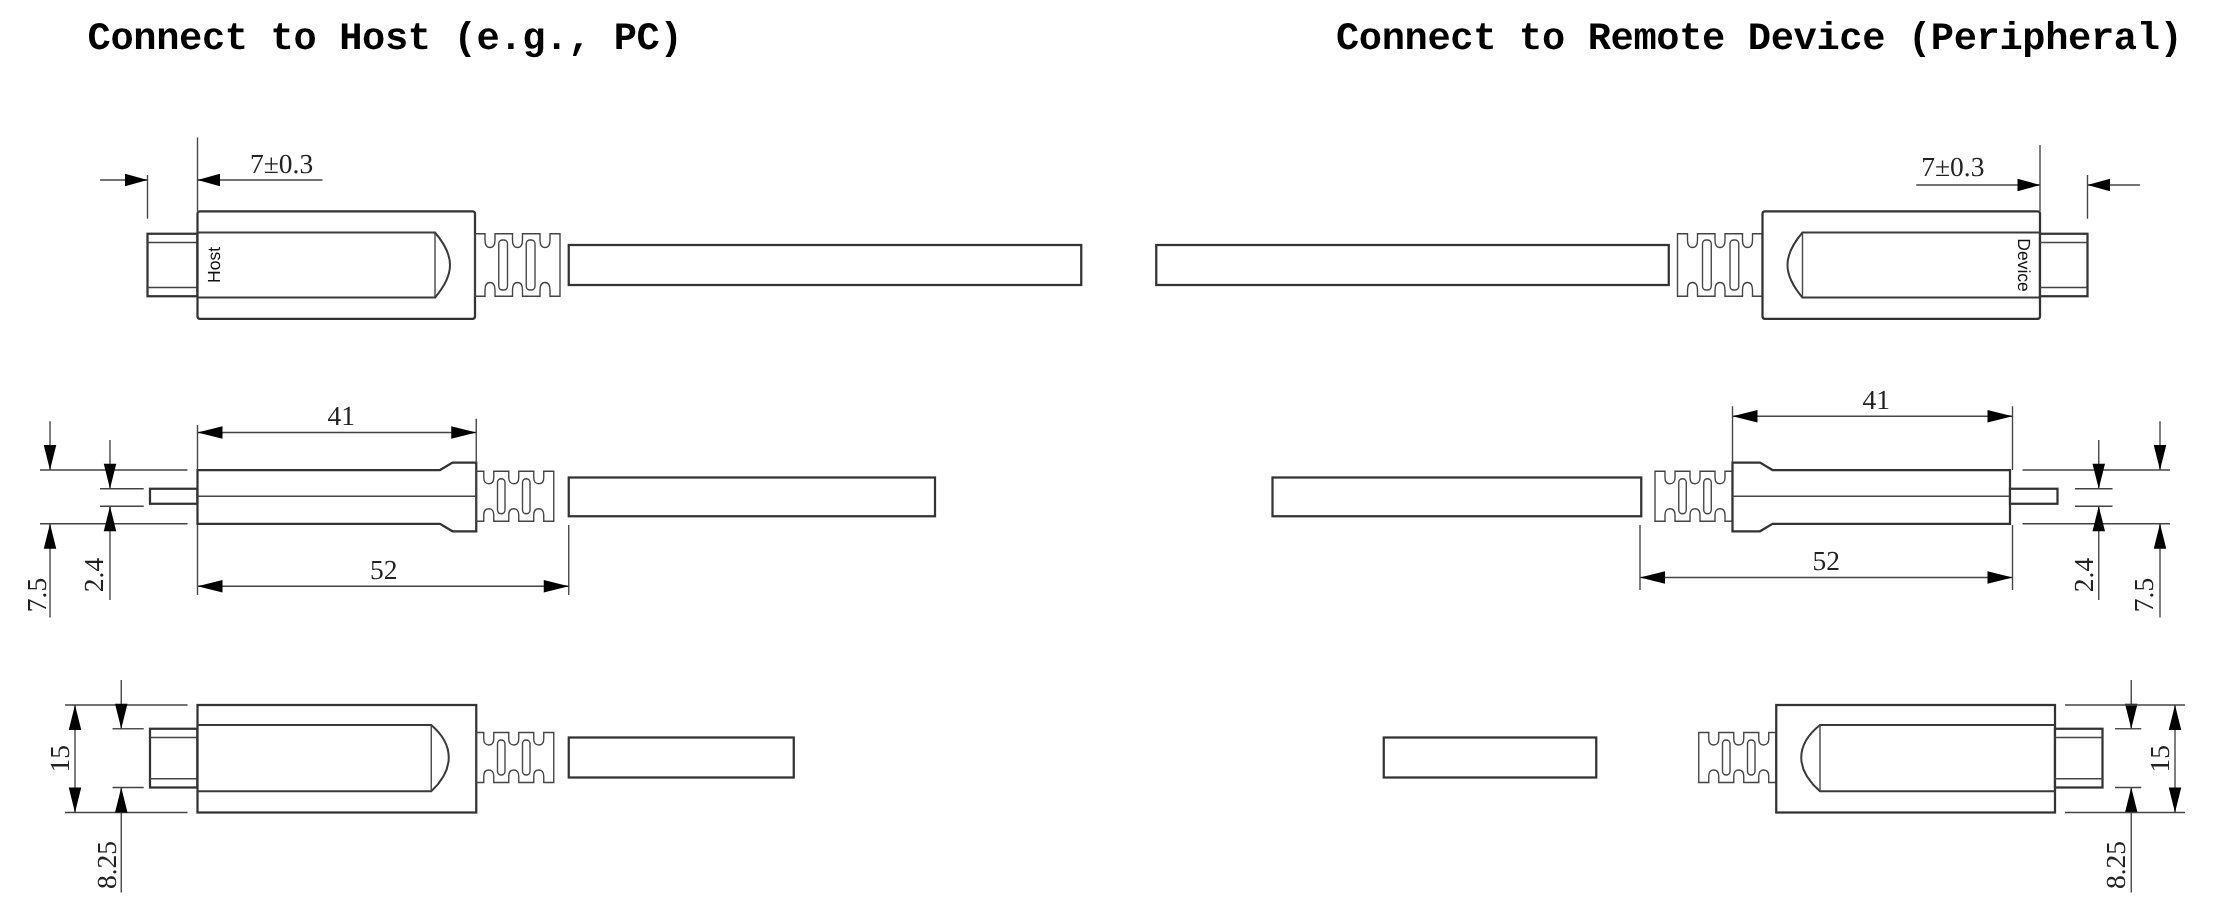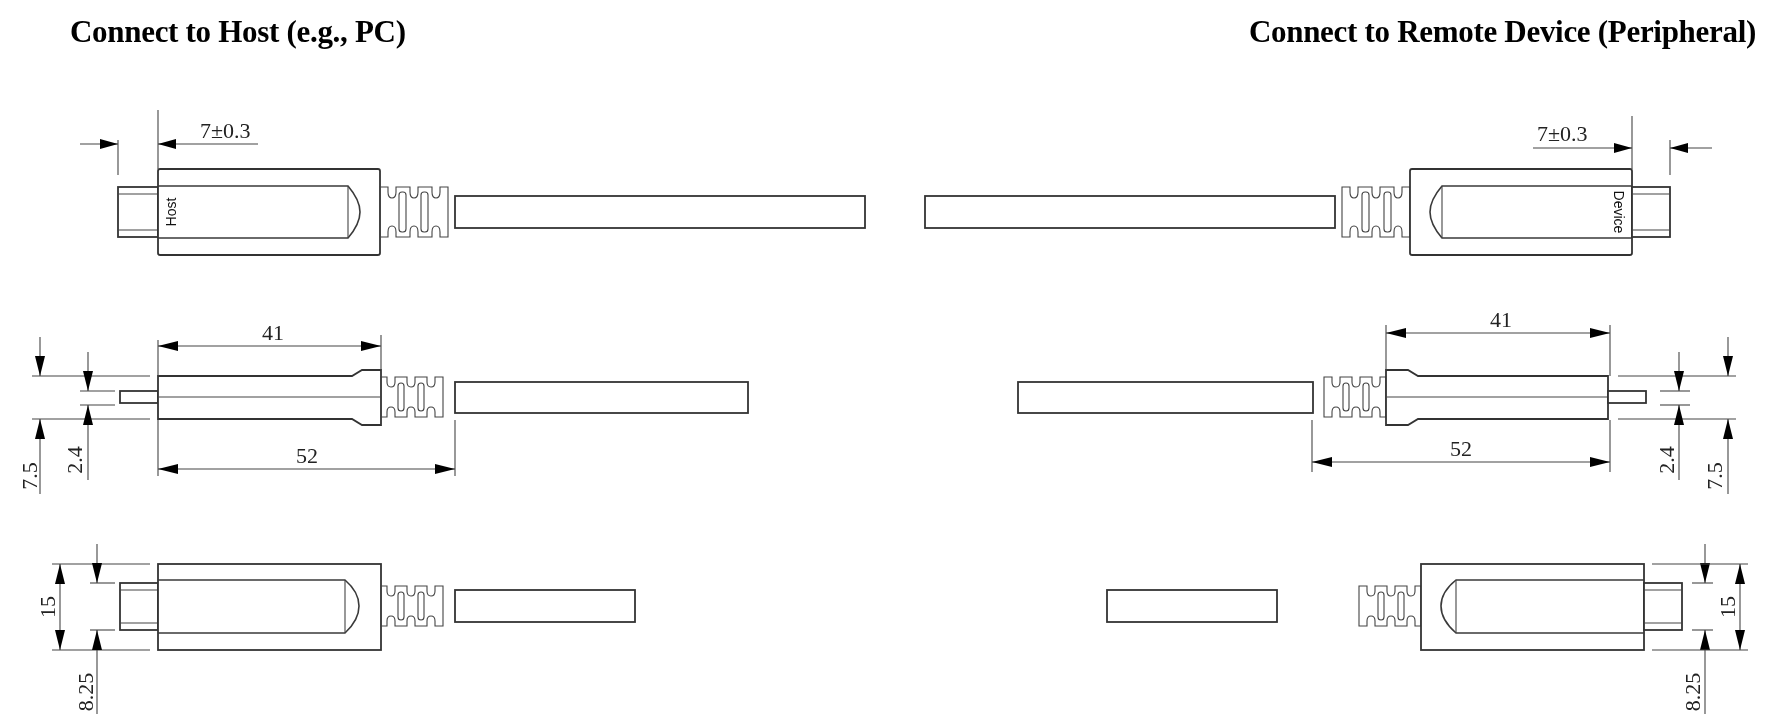--- a/index.html
+++ b/index.html
@@ -1,19 +1,19 @@
 <!DOCTYPE html>
 <html><head>
 <meta charset="utf-8">
 <style>
   html, body { margin:0; padding:0; background:#ffffff; }
   body { width:1772px; height:727px; position:relative; overflow:hidden; font-family:"Liberation Sans", sans-serif; }
-  .title { position:absolute; top:14px; font-family:Liberation Serif, serif; font-weight:bold; font-size:31px; color:#000; letter-spacing:-0.3px; white-space:nowrap; }
+  .title { position:absolute; top:14px; font-family:Liberation Mono, monospace; font-weight:bold; font-size:31px; color:#000; letter-spacing:-0.3px; white-space:nowrap; }
   #title-left { left:70px; }
-  #title-right { right:16px; }
+  #title-right { right:26px; }
   svg.drawing { position:absolute; left:0; top:0; }
   svg .ln { stroke:#3a3a3a; stroke-width:1.6; fill:none; }
   svg .thin { stroke:#444; stroke-width:1.1; fill:none; }
   svg .body { stroke:#333; stroke-width:1.8; fill:#fff; }
   svg .dim { font-family:"Liberation Serif", serif; font-size:22px; fill:#222; }
   svg .lbl { font-family:"Liberation Sans", sans-serif; font-size:14px; fill:#111; }
   svg .arrow { fill:#000; }
 </style>
 </head>
 <body>

